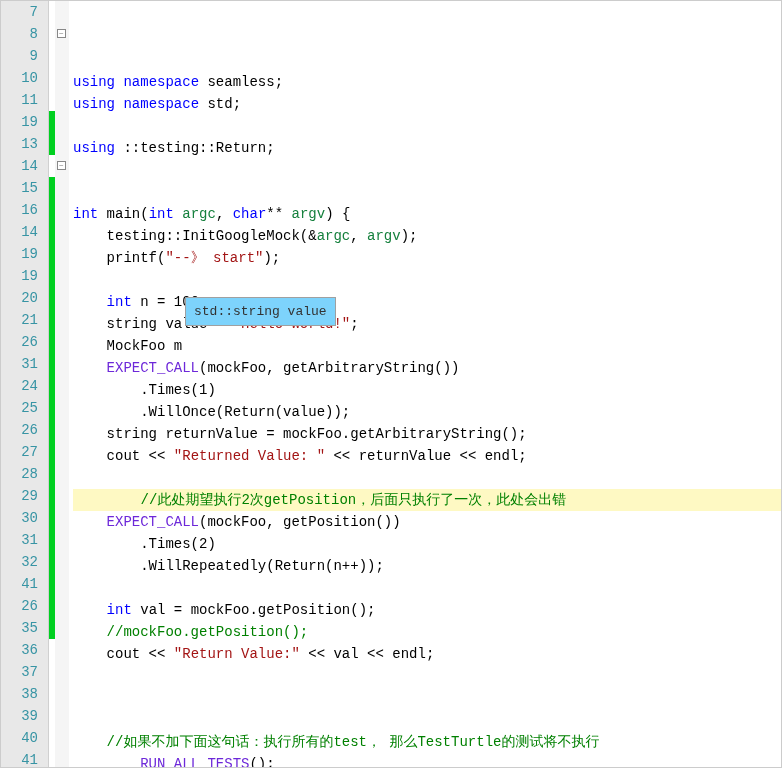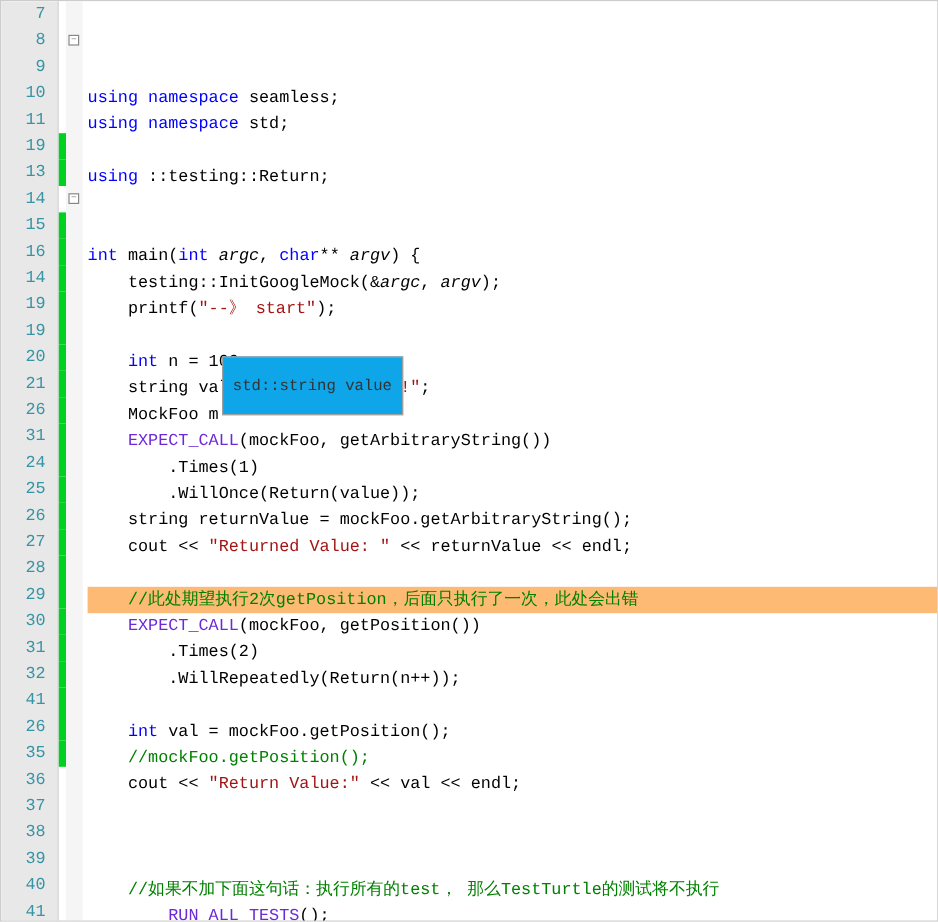--- a/index.html
+++ b/index.html
@@ -68,36 +68,37 @@
     padding-left: 4px;
     white-space: pre;
     position: relative;
   }
   .code .row {
     height: 22px;
     line-height: 22px;
   }
   .kw { color: #0000ff; }
   .str { color: #a31515; }
-  .ident { color: #000000; font-style: italic; }
+  .ident { color: #15803d; }
   .macro { color: #6d28d9; }
   .comment { color: #008000; }
   .tooltip {
     position: absolute;
-    background: #0ea5e9;
+    background: #7dd3fc;
     border: 1px solid #a0a0a0;
-    padding: 16px 8px;
+    padding: 6px 8px;
     font-size: 13px;
     color: #333;
     left: 116px;
     top: 296px;
     z-index: 10;
   }
   .hl-row {
-    background: #fdba74;
+    background: #fef9c3;
+    padding-left: 34px;
   }
 </style>
 </head>
 <body>
 
 <div class="editor">
   <div class="gutter">
       <div class="ln">7</div>
       <div class="ln">8</div>
       <div class="ln">9</div>

